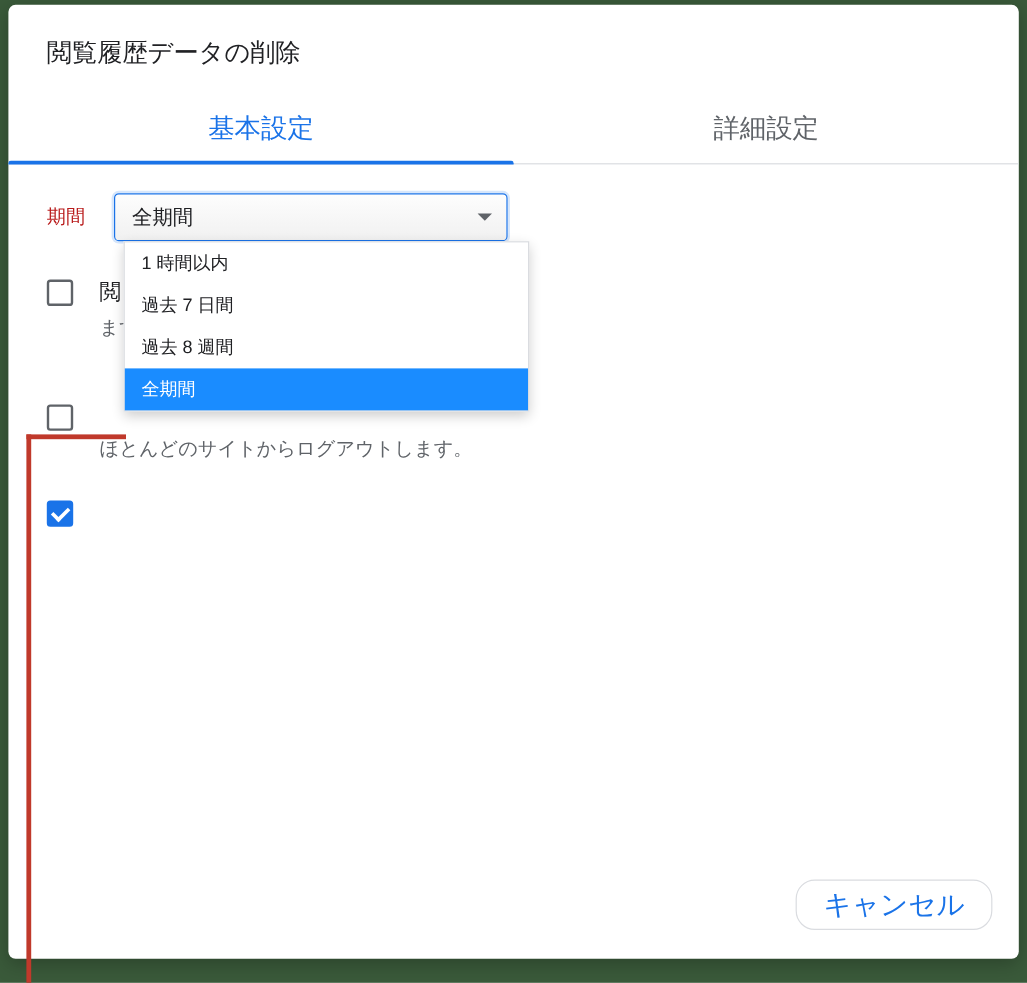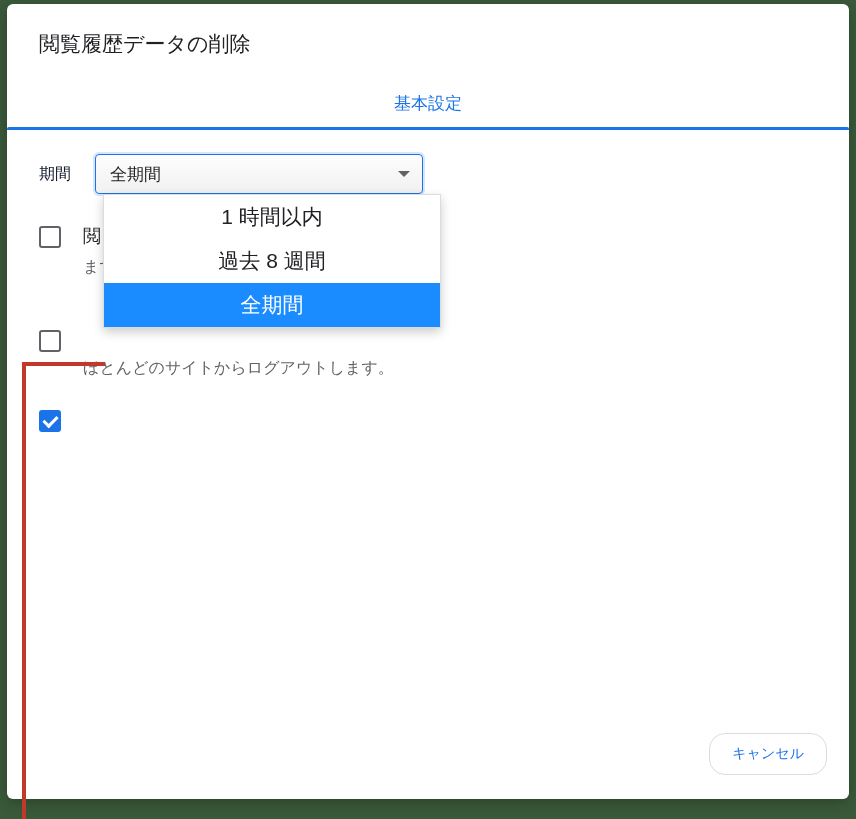--- a/index.html
+++ b/index.html
@@ -31,21 +31,21 @@
   padding: 26px 32px 20px 32px;
 }
 .tabs {
   display: flex;
   border-bottom: 1px solid #dadce0;
 }
 .tab {
   flex: 1;
   text-align: center;
   padding: 14px 0 14px 0;
-  font-size: 17px;
+  font-size: 22px;
   color: #5f6368;
   cursor: pointer;
   position: relative;
 }
 .tab.active {
   color: #1a73e8;
   font-weight: 500;
 }
 .tab.active::after {
   content: "";
@@ -61,21 +61,21 @@
   position: relative;
 }
 .row-time {
   display: flex;
   align-items: center;
   gap: 24px;
   margin-bottom: 30px;
 }
 .label-time {
   font-size: 16px;
-  color: #0f172a;
+  color: #b91c1c;
 }
 .select {
   width: 328px;
   height: 40px;
   border: 1px solid #1a73e8;
   border-radius: 4px;
   background: linear-gradient(#fdfdfd,#f1f1f1);
   display: flex;
   align-items: center;
   justify-content: space-between;
@@ -95,24 +95,23 @@
   position: absolute;
   left: 96px; top: 64px;
   width: 338px;
   background: #fff;
   border: 1px solid #dadce0;
   box-shadow: 0 4px 10px rgba(0,0,0,0.2);
   z-index: 10;
 }
 .dropdown-item {
   padding: 8px 14px;
-  font-size: 21px;
-  color: #202124;
-  cursor: pointer;
-  text-align: center;
+  font-size: 15px;
+  color: #202124;
+  cursor: pointer;
 }
 .dropdown-item.selected {
   background: #1a8cff;
   color: #fff;
 }
 .check-row {
   display: flex;
   align-items: flex-start;
   gap: 22px;
   margin-bottom: 28px;
@@ -152,21 +151,21 @@
 }
 .footer {
   padding: 20px 22px 24px 0;
   display: flex;
   justify-content: flex-end;
   gap: 14px;
 }
 .btn {
   height: 42px;
   padding: 0 22px;
-  font-size: 14px;
+  font-size: 23px;
   border-radius: 16px;
   cursor: pointer;
   display: inline-flex;
   align-items: center;
   font-family: Liberation Serif, serif;
 }
 .btn-secondary {
   background: #fff;
   color: #1a73e8;
   border: 1px solid #dadce0;
@@ -190,34 +189,36 @@
 </style>
 </head>
 <body>
 
 <div class="dialog">
 
   <div class="dialog-title">閲覧履歴データの削除</div>
 
   <div class="tabs">
     <div class="tab active">基本設定</div>
+    <div class="tab">詳細設定</div>
   </div>
 
   <div class="body">
 
     <div class="row-time">
       <span class="label-time">期間</span>
       <div class="select">
         <span>全期間</span>
         <span class="tri"></span>
       </div>
     </div>
 
     <div class="dropdown">
       <div class="dropdown-item">1 時間以内</div>
+      <div class="dropdown-item">過去 7 日間</div>
       <div class="dropdown-item">過去 8 週間</div>
       <div class="dropdown-item selected">全期間</div>
     </div>
 
     <div class="check-row">
       <div class="checkbox"></div>
       <div class="check-content">
         <div class="opt-title">閲</div>
         <div class="opt-desc">ます</div>
       </div>

